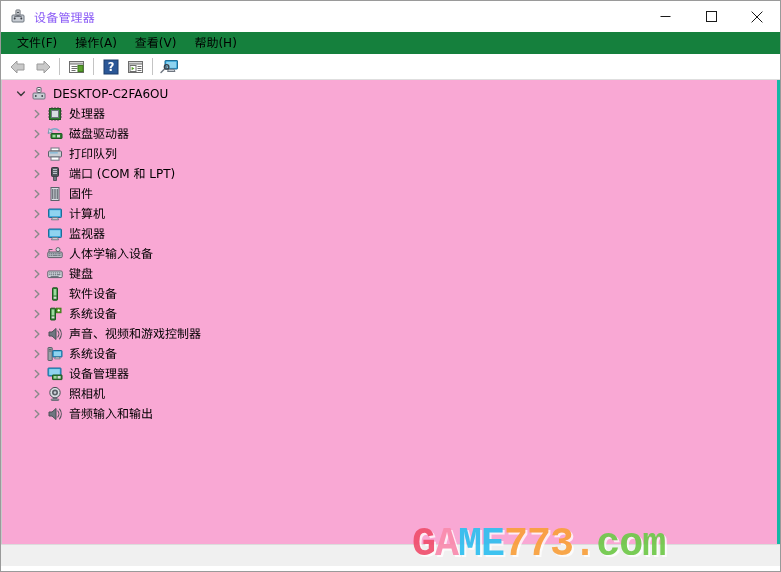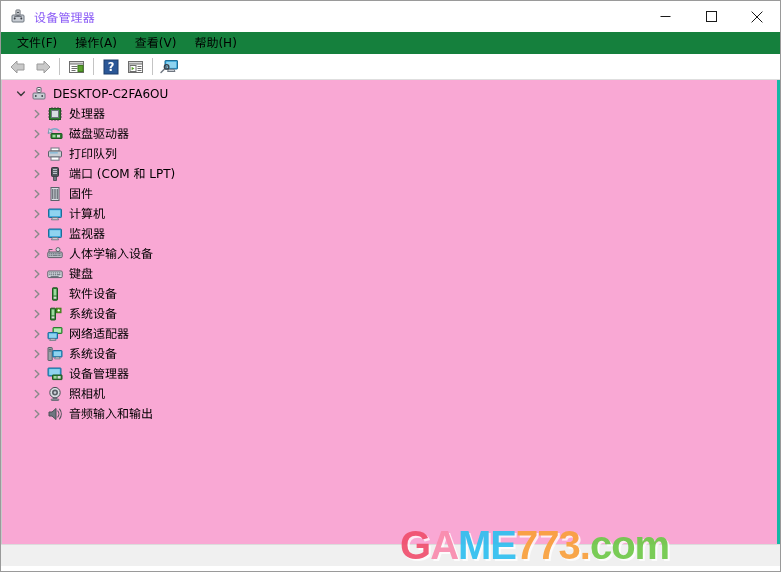--- a/index.html
+++ b/index.html
@@ -158,23 +158,23 @@
   .statusbar {
     height: 22px;
     background: #f0f0f0;
     border-top: 1px solid #dcdcdc;
     box-sizing: border-box;
   }
 
   
   .watermark {
     position: absolute;
-    left: 399px;
+    left: 411px;
     bottom: 4px;
-    font-family: Liberation Sans, sans-serif;
+    font-family: Liberation Mono, monospace;
     font-size: 40px;
     font-weight: bold;
     letter-spacing: -1px;
     line-height: 44px;
     white-space: nowrap;
     opacity: 0.92;
   }
   .watermark span {
     text-shadow: 2px 2px 0 rgba(255,255,255,0.85);
   }
@@ -538,40 +538,38 @@
           <rect x="3.5" y="2.2" width="5" height="11.8" rx="0.6" fill="#2f7d32" stroke="#1d5720" stroke-width="1"></rect>
           <rect x="4.6" y="3.4" width="2.8" height="6" fill="#9cd89e"></rect>
           <rect x="4.6" y="10.4" width="2.8" height="2" fill="#d8d8d8"></rect>
           <rect x="9.5" y="2.2" width="4.5" height="4.5" fill="#5aa02c" stroke="#3d7a1b" stroke-width="1"></rect>
           <path d="M11.75 3.3 L11.75 5.6 M10.6 4.45 L12.9 4.45" stroke="#ffffff" stroke-width="1.1"></path>
         </svg>
       </span>
       <span class="node-label">系统设备</span>
     </div>
 
-
-
-
-    <div class="tree-row child">
-      <span class="twisty">
-        <svg width="10" height="10" viewBox="0 0 10 10">
-            <path d="M3.3 1.6 L6.9 5 L3.3 8.4" fill="none" stroke="#8a8a8a" stroke-width="1.4" stroke-linecap="round" stroke-linejoin="round"></path>
-          </svg>
-      </span>
-      <span class="node-icon">
-        <svg width="16" height="16" viewBox="0 0 16 16">
-          <rect x="6" y="1.5" width="9" height="6" rx="0.5" fill="#4fb84f" stroke="#2f7d32" stroke-width="1"></rect>
-          <rect x="7" y="2.5" width="7" height="4" fill="#b6e8b6"></rect>
-          <rect x="1" y="6.5" width="9.5" height="6.3" rx="0.5" fill="#2f9fd6" stroke="#1f6d95" stroke-width="1"></rect>
-          <rect x="2" y="7.5" width="7.5" height="4.3" fill="#8fd3ef"></rect>
-          <path d="M3.6 12.8 L7.9 12.8 L8.8 14.5 L2.7 14.5 Z" fill="#c8cdd4" stroke="#6f7680" stroke-width="0.8" stroke-linejoin="round"></path>
-        </svg>
-      </span>
-      <span class="node-label">网络适配器</span>
-    </div>
+    <div class="tree-row child">
+      <span class="twisty">
+        <svg width="10" height="10" viewBox="0 0 10 10">
+            <path d="M3.3 1.6 L6.9 5 L3.3 8.4" fill="none" stroke="#8a8a8a" stroke-width="1.4" stroke-linecap="round" stroke-linejoin="round"></path>
+          </svg>
+      </span>
+      <span class="node-icon">
+        <svg width="16" height="16" viewBox="0 0 16 16">
+          <path d="M2 6 L5 6 L9 2.5 L9 13.5 L5 10 L2 10 Z" fill="#6f7680" stroke="#4a4f55" stroke-width="1" stroke-linejoin="round"></path>
+          <path d="M10.8 5 C12.2 6.6, 12.2 9.4, 10.8 11" fill="none" stroke="#4a4f55" stroke-width="1.1" stroke-linecap="round"></path>
+          <path d="M12.6 3.2 C14.8 6, 14.8 10, 12.6 12.8" fill="none" stroke="#4a4f55" stroke-width="1.1" stroke-linecap="round"></path>
+        </svg>
+      </span>
+      <span class="node-label">声音、视频和游戏控制器</span>
+    </div>
+
+
+
 
     <div class="tree-row child">
       <span class="twisty">
         <svg width="10" height="10" viewBox="0 0 10 10">
             <path d="M3.3 1.6 L6.9 5 L3.3 8.4" fill="none" stroke="#8a8a8a" stroke-width="1.4" stroke-linecap="round" stroke-linejoin="round"></path>
           </svg>
       </span>
       <span class="node-icon">
         <svg width="16" height="16" viewBox="0 0 16 16">
           <rect x="1" y="1.5" width="4.2" height="13" rx="0.5" fill="#9ba1a8" stroke="#5b6169" stroke-width="1"></rect>

